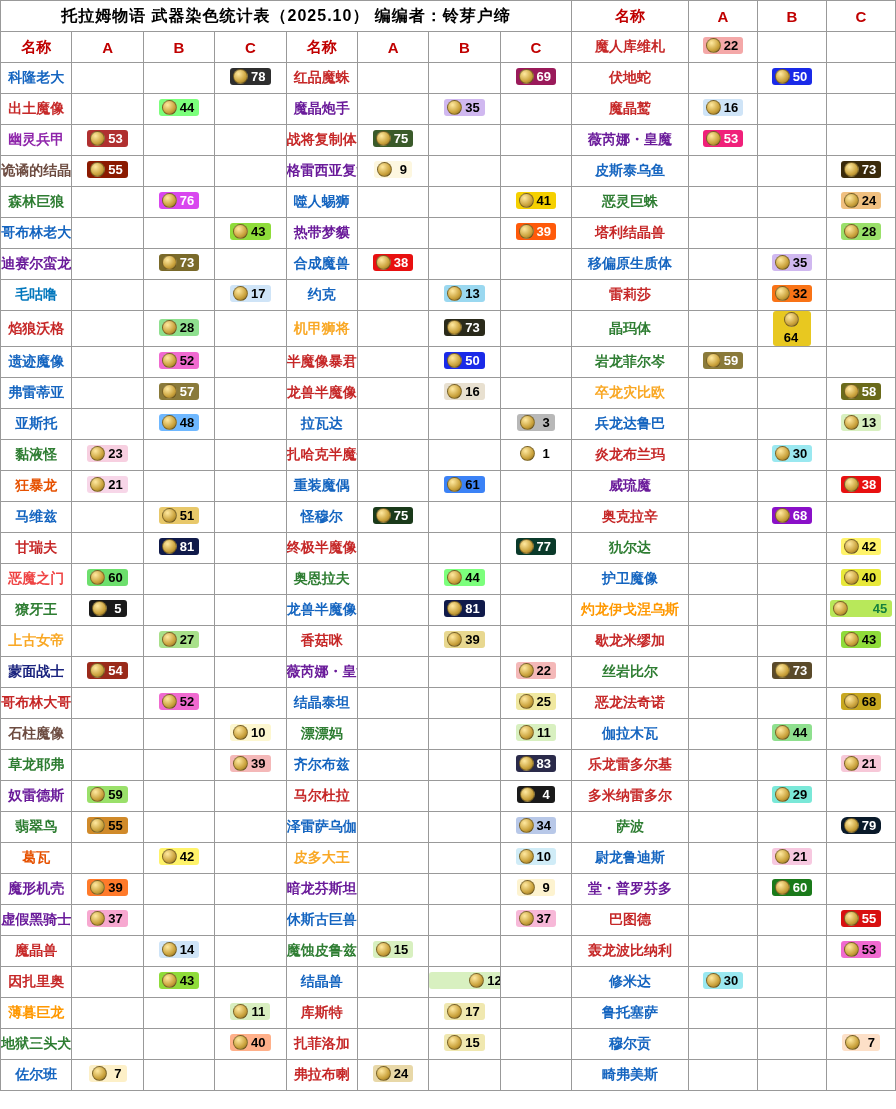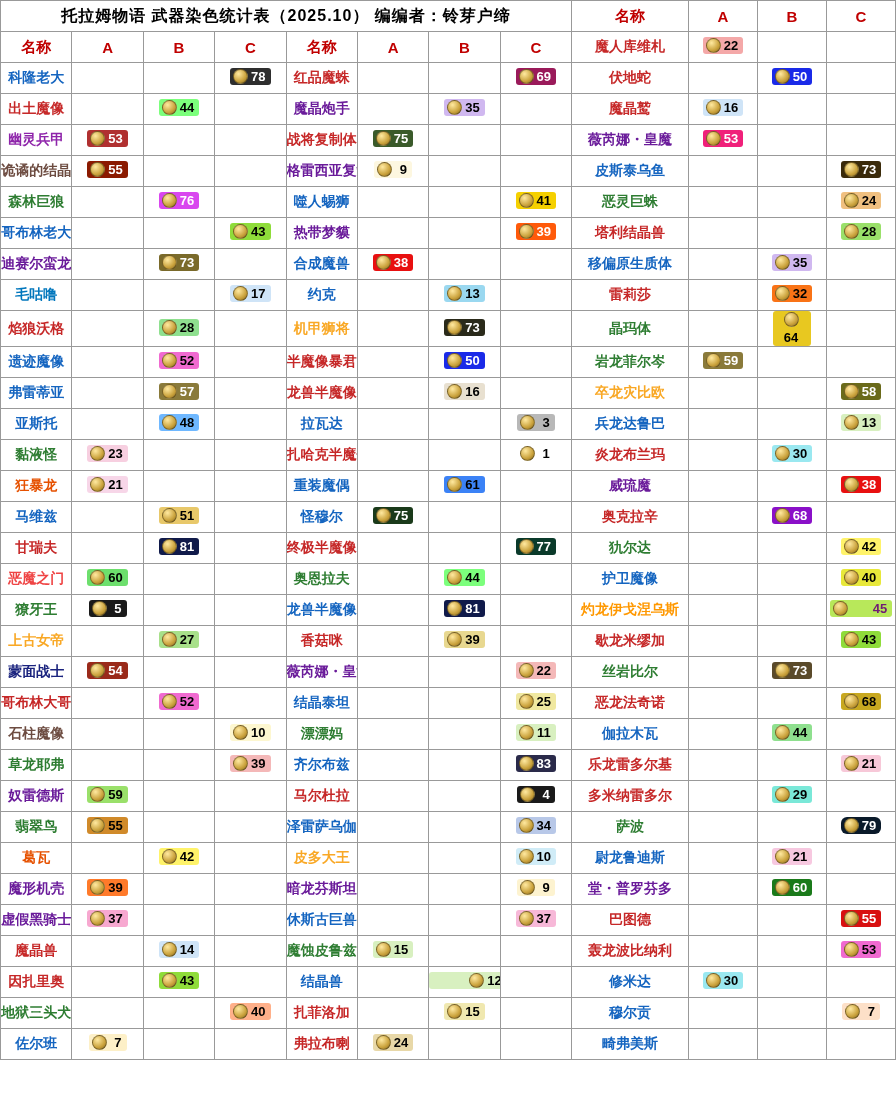--- a/index.html
+++ b/index.html
@@ -456,21 +456,21 @@
           <td class="nm colName" style="color:#1565c0">龙兽半魔像</td>
           <td class="vcell colA"></td>
           <td class="vcell colB"><span class="badge" style="background:#101a4a;color:#ffffff;">
               <span class="dot"></span>
               <span class="num">81</span>
             </span></td>
           <td class="vcell colC"></td>
           <td class="nm colName" style="color:#ff9800">灼龙伊戈涅乌斯</td>
           <td class="vcell colA"></td>
           <td class="vcell colB"></td>
-          <td class="vcell colC"><span class="badge" style="background:#b8e85a;color:#701a75;gap:25px;">
+          <td class="vcell colC"><span class="badge" style="background:#b8e85a;color:#15803d;gap:25px;">
               <span class="dot"></span>
               <span class="num">45</span>
             </span></td>
         </tr>
         <tr>
           <td class="nm colName" style="color:#f9a825">上古女帝</td>
           <td class="vcell colA"></td>
           <td class="vcell colB"><span class="badge" style="background:#a8e08a;color:#000000;">
               <span class="dot"></span>
               <span class="num">27</span>
@@ -734,20 +734,40 @@
           <td class="vcell colB"><span class="badge" style="background:#d8f0c0;color:#000000;padding-left:40px;">
               <span class="dot"></span>
               <span class="num">12</span>
             </span></td>
           <td class="vcell colC"></td>
           <td class="nm colName" style="color:#1565c0">修米达</td>
           <td class="vcell colA"><span class="badge" style="background:#9ae8f0;color:#000000;">
               <span class="dot"></span>
               <span class="num">30</span>
             </span></td>
+          <td class="vcell colB"></td>
+          <td class="vcell colC"></td>
+        </tr>
+        <tr>
+          <td class="nm colName" style="color:#ff9800">薄暮巨龙</td>
+          <td class="vcell colA"></td>
+          <td class="vcell colB"></td>
+          <td class="vcell colC"><span class="badge" style="background:#d8eec0;color:#000000;">
+              <span class="dot"></span>
+              <span class="num">11</span>
+            </span></td>
+          <td class="nm colName" style="color:#c62828">库斯特</td>
+          <td class="vcell colA"></td>
+          <td class="vcell colB"><span class="badge" style="background:#f0e8b0;color:#000000;">
+              <span class="dot"></span>
+              <span class="num">17</span>
+            </span></td>
+          <td class="vcell colC"></td>
+          <td class="nm colName" style="color:#1565c0">鲁托塞萨</td>
+          <td class="vcell colA"></td>
           <td class="vcell colB"></td>
           <td class="vcell colC"></td>
         </tr>
         <tr>
           <td class="nm colName" style="color:#2e7d32">地狱三头犬</td>
           <td class="vcell colA"></td>
           <td class="vcell colB"></td>
           <td class="vcell colC"><span class="badge" style="background:#ffb08a;color:#000000;">
               <span class="dot"></span>
               <span class="num">40</span>

